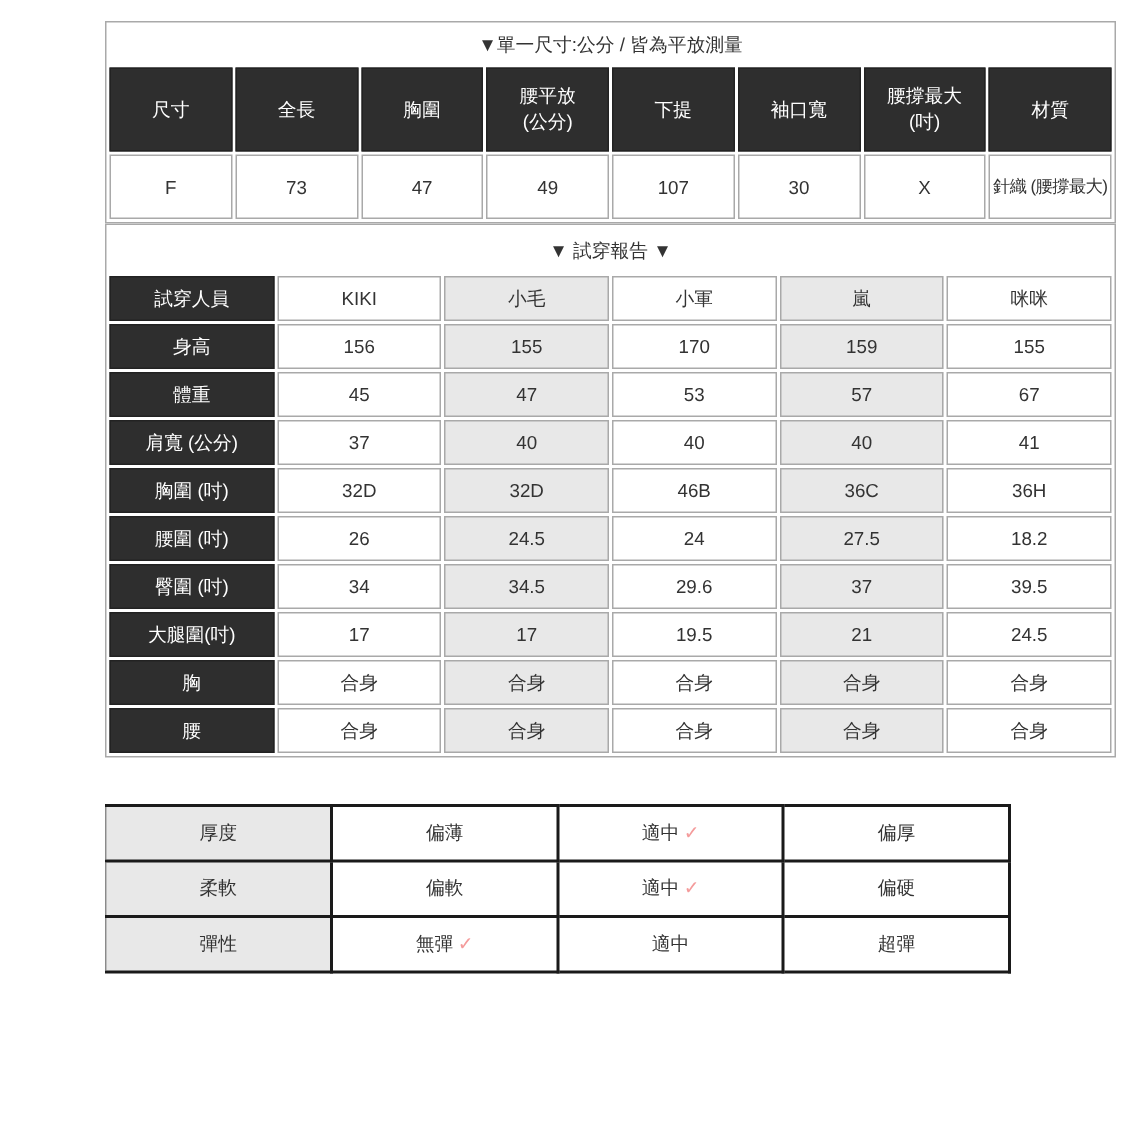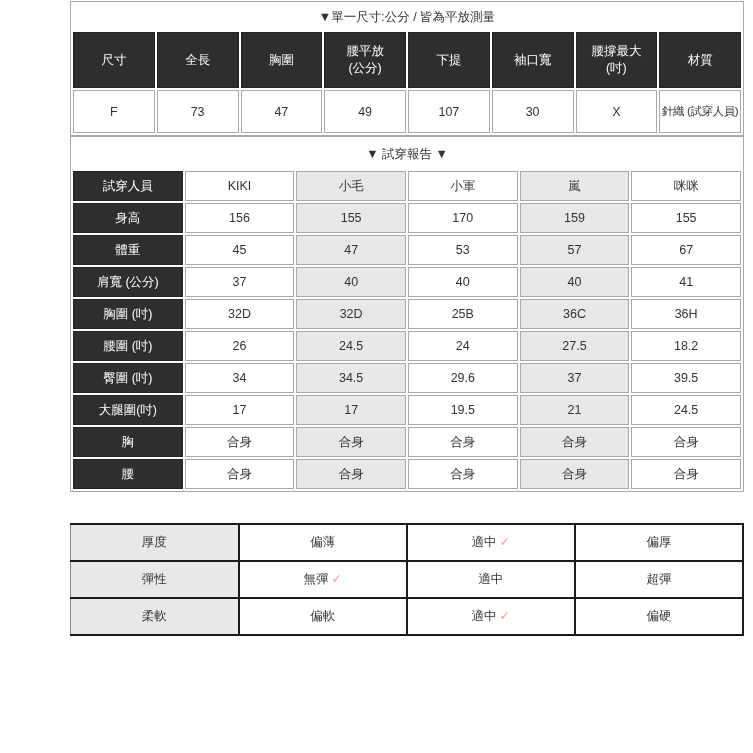--- a/index.html
+++ b/index.html
@@ -4,21 +4,21 @@
 <style>
   * { box-sizing: border-box; }
   html, body { margin: 0; padding: 0; }
   body {
     width: 753px; height: 753px;
     background: #ffffff;
     font-family: "Liberation Sans", "DejaVu Sans", sans-serif;
     color: #333333;
     font-size: 12.5px;
   }
-  .wrap { position: absolute; left: 38px; top: 1px; width: 676px; padding-left: 32px; }
+  .wrap { position: absolute; left: 38px; top: 14px; width: 676px; padding-left: 32px; }
 
   
   table.spaced {
     width: 674px;
     border-collapse: separate;
     border-spacing: 2px;
     background: #ffffff;
     border: 1px solid #a9a9a9;
     table-layout: fixed;
   }
@@ -46,21 +46,21 @@
   }
   #size-table th.dark { height: 56px; }
   #size-table td.val { height: 43px; background: #ffffff; }
   #size-table td.val.tight { font-size: 11.5px; letter-spacing: -0.4px; white-space: nowrap; padding: 0; }
   #fit-table th.dark { height: 30px; margin-left: 12px; }
   #fit-table td { height: 30px; background: #ffffff; }
   #fit-table td.shade { background: #e8e8e8; margin-left: 40px; }
 
   
   #feel-table {
-    width: 674px;
+    width: 604px;
     margin-top: 31px;
     border-collapse: collapse;
     table-layout: fixed;
     border: 1px solid #8a8a8a;
   }
   #feel-table td {
     border: 2px solid #1a1a1a;
     height: 37px;
     text-align: center;
     vertical-align: middle;
@@ -92,21 +92,21 @@
           <th class="dark">材質</th>
         </tr>
       <tr id="size-value-row">
           <td class="val">F</td>
           <td class="val">73</td>
           <td class="val">47</td>
           <td class="val">49</td>
           <td class="val">107</td>
           <td class="val">30</td>
           <td class="val">X</td>
-          <td class="val tight">針織 (試穿人員)</td>
+          <td class="val tight">針織 (腰撐最大)</td>
         </tr>
     </tbody>
   </table>
 
   <table class="spaced" id="fit-table">
     <tbody id="fit-body">
       <tr>
         <td class="title-cell" colspan="6">▼ 試穿報告 ▼</td>
       </tr>
     <tr>
@@ -138,21 +138,21 @@
           <td>37</td>
           <td class="shade">40</td>
           <td>40</td>
           <td class="shade">40</td>
           <td>41</td>
         </tr>
         <tr>
           <th class="dark">胸圍 (吋)</th>
           <td>32D</td>
           <td class="shade">32D</td>
-          <td>25B</td>
+          <td>46B</td>
           <td class="shade">36C</td>
           <td>36H</td>
         </tr>
         <tr>
           <th class="dark">腰圍 (吋)</th>
           <td>26</td>
           <td class="shade">24.5</td>
           <td>24</td>
           <td class="shade">27.5</td>
           <td>18.2</td>
@@ -194,27 +194,27 @@
 
   <table id="feel-table">
     <tbody id="feel-body">
         <tr>
           <td class="rowlabel">厚度</td>
           <td>偏薄</td>
           <td>適中<span class="check">✓</span></td>
           <td>偏厚</td>
         </tr>
         <tr>
+          <td class="rowlabel">柔軟</td>
+          <td>偏軟</td>
+          <td>適中<span class="check">✓</span></td>
+          <td>偏硬</td>
+        </tr>
+        <tr>
           <td class="rowlabel">彈性</td>
           <td>無彈<span class="check">✓</span></td>
           <td>適中</td>
           <td>超彈</td>
         </tr>
-        <tr>
-          <td class="rowlabel">柔軟</td>
-          <td>偏軟</td>
-          <td>適中<span class="check">✓</span></td>
-          <td>偏硬</td>
-        </tr>
       </tbody>
   </table>
 
 </div>
 
 </body></html>

